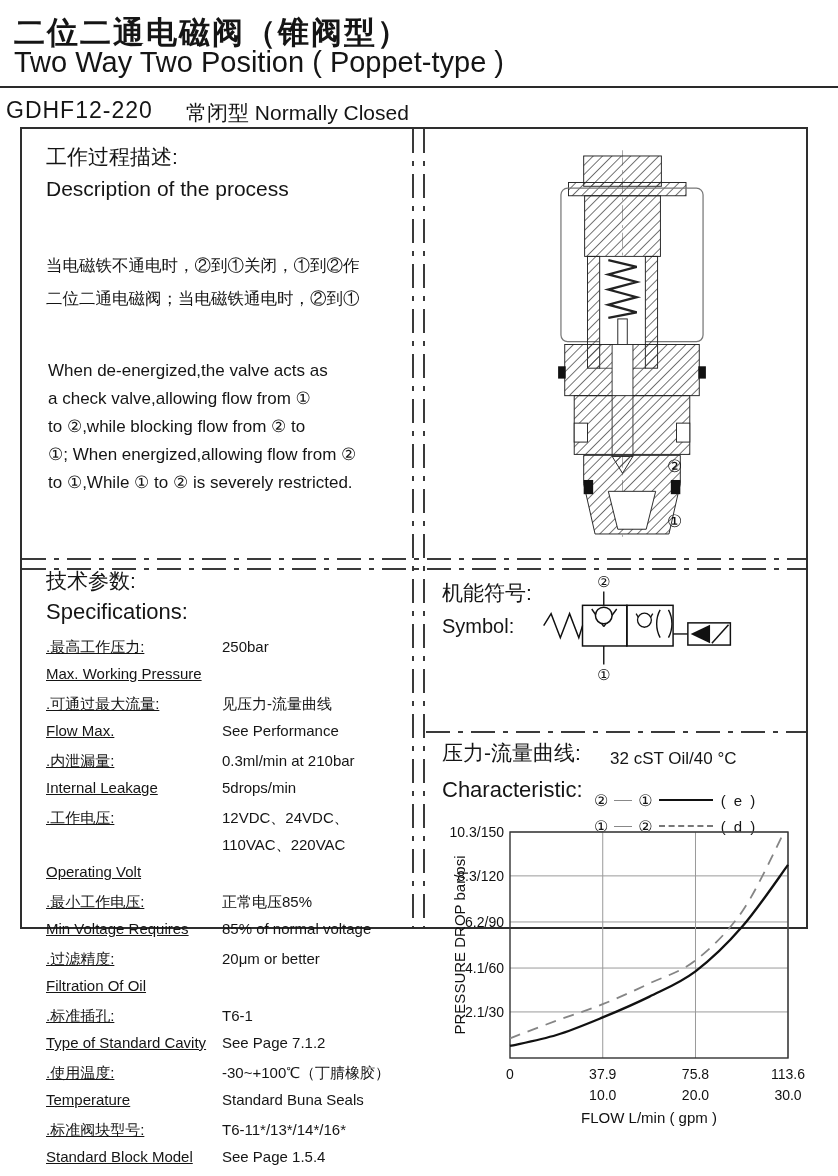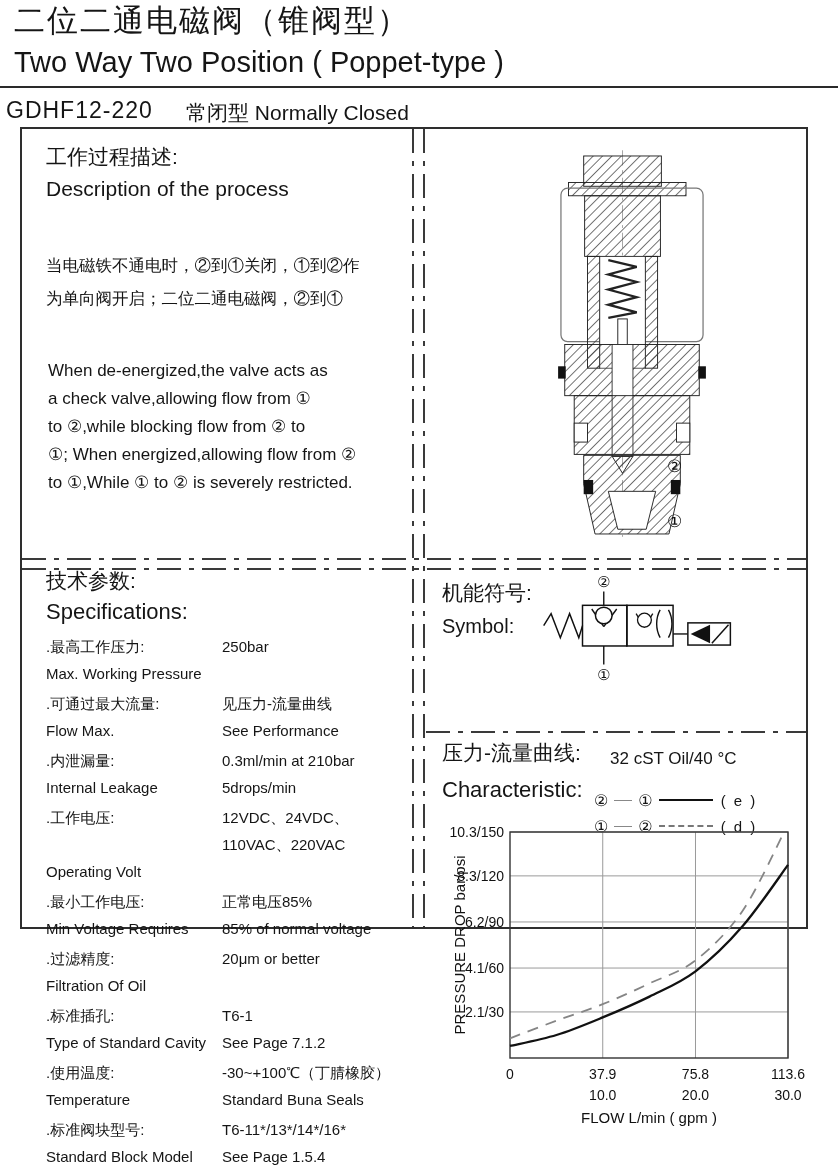--- a/index.html
+++ b/index.html
@@ -2,21 +2,21 @@
 <html><head>
 <meta charset="utf-8">
 <style>
   html,body{margin:0;padding:0;}
   body{
     width:838px;height:1176px;position:relative;background:#ffffff;
     font-family:"Liberation Sans", sans-serif;color:#151515;overflow:hidden;
   }
   .abs{position:absolute;}
   
-  .title-cn{left:14px;top:0;font-size:31px;letter-spacing:2px;}
+  .title-cn{left:14px;top:12px;font-size:31px;letter-spacing:2px;font-weight:bold;}
   .title-en{left:14px;top:46px;font-size:29px;}
   .top-rule{left:0;top:86px;width:838px;height:2px;background:#2a2a2a;}
   .model{left:6px;top:97px;font-size:23px;letter-spacing:1px;}
   .subtitle{left:186px;top:99px;font-size:21px;}
   
   .main-box{left:20px;top:127px;width:788px;height:802px;border:2px solid #2e2e2e;box-sizing:border-box;}
   .dash-h{height:2px;background:repeating-linear-gradient(90deg,#3a3a3a 0 24px,transparent 24px 32px,#3a3a3a 32px 37px,transparent 37px 45px);}
   .dash-v{width:2px;background:repeating-linear-gradient(180deg,#3a3a3a 0 24px,transparent 24px 32px,#3a3a3a 32px 37px,transparent 37px 45px);}
   .vd1{left:390px;top:0;height:100%;}
   .vd2{left:401px;top:0;height:100%;}
@@ -26,21 +26,21 @@
   
   .desc-heading-cn{left:24px;top:14px;font-size:21px;}
   .desc-heading-en{left:24px;top:48px;font-size:21px;}
   .desc-cn{left:24px;top:120px;font-size:16.5px;line-height:33px;}
   .desc-en{left:26px;top:228px;font-size:17px;line-height:28px;}
   .spec-heading-cn{left:24px;top:438px;font-size:21px;}
   .spec-heading-en{left:24px;top:470px;font-size:22px;text-align:right;}
   .spec-table{left:24px;top:504px;width:362px;}
   .spec-row{margin-bottom:3px;}
   .spec-line{display:flex;line-height:27px;font-size:15px;}
-  .s-label{width:176px;flex:none;}
+  .s-label{width:176px;flex:none;text-decoration:underline;}
   .s-value{flex:1;}
   
   .valve-drawing{left:520px;top:13px;width:180px;height:405px;}
   .symbol-heading-cn{left:420px;top:450px;font-size:21px;}
   .symbol-heading-en{left:420px;top:486px;font-size:20px;}
   .symbol-svg{left:518px;top:442px;width:268px;height:125px;}
   .char-heading-cn{left:420px;top:610px;font-size:21px;}
   .char-heading-en{left:420px;top:648px;font-size:22px;text-align:center;}
   .oil-note{left:588px;top:620px;font-size:17px;}
   .legend{left:572px;top:658px;font-size:15px;}
@@ -68,21 +68,21 @@
   <div class="abs dash-v vd1"></div>
   <div class="abs dash-v vd2"></div>
   <div class="abs dash-h hd1"></div>
   <div class="abs dash-h hd2"></div>
   <div class="abs dash-h hd3"></div>
 
   <div class="abs desc-heading-cn">工作过程描述:</div>
   <div class="abs desc-heading-en">Description of the process</div>
   <div class="abs desc-cn">
       <div>当电磁铁不通电时，②到①关闭，①到②作</div>
-      <div>为单向阀开启；二位二通电磁阀，②到①</div>
+      <div>二位二通电磁阀；当电磁铁通电时，②到①</div>
     </div>
   <div class="abs desc-en">
       <div>When de-energized,the valve acts as</div>
       <div>a check valve,allowing flow from ①</div>
       <div>to ②,while blocking flow from ② to</div>
       <div>①;  When energized,allowing flow from ②</div>
       <div>to ①,While ① to ② is severely restricted.</div>
     </div>
 
   <svg class="abs valve-drawing" viewBox="0 0 190 410">

